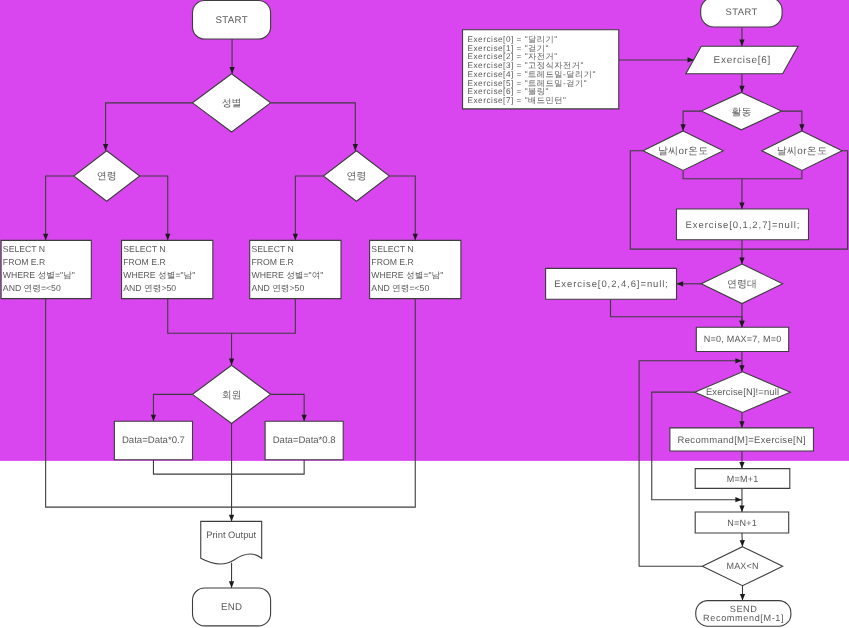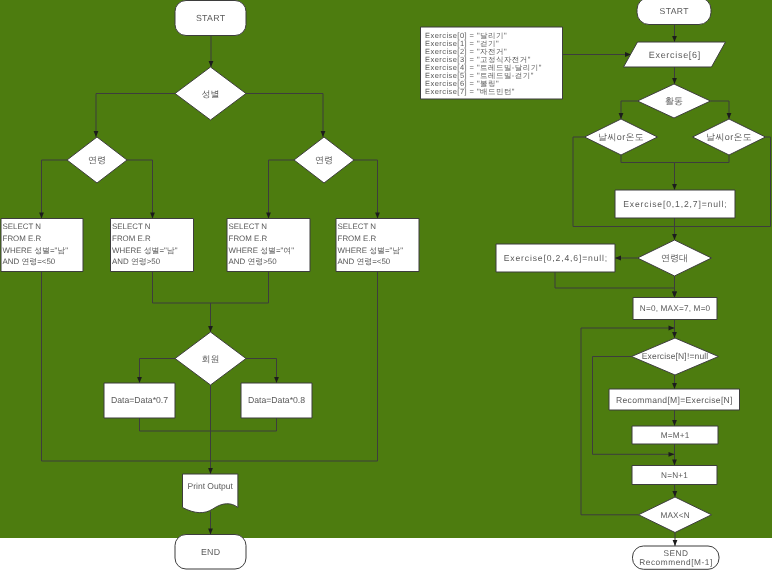--- a/index.html
+++ b/index.html
@@ -1,19 +1,19 @@
 <!DOCTYPE html>
 <html><head>
 <meta charset="utf-8">
 <title>Flowchart</title>
 <style>
   html,body{margin:0;padding:0;background:#ffffff;}
   body{width:772px;height:571px;overflow:hidden;
        font-family:"Liberation Sans",sans-serif;}
-  #canvas{position:relative;width:772px;height:538px;background:#4d7c0f;
+  #canvas{position:relative;width:772px;height:419px;background:#d946ef;
           transform:translateZ(0);}
   #chart{display:block;position:absolute;left:0;top:0;}
   .shape{fill:#ffffff;stroke:#3d3d3d;stroke-width:1;stroke-linejoin:miter;}
   .edge{fill:none;stroke:#3d3d3d;stroke-width:1;}
   .arrowhead{fill:#1c1c1c;stroke:none;}
   text{font-family:"Liberation Sans",sans-serif;fill:#5a5a5a;
        white-space:pre;
        -webkit-font-smoothing:antialiased;
        text-rendering:geometricPrecision;}
 </style>

